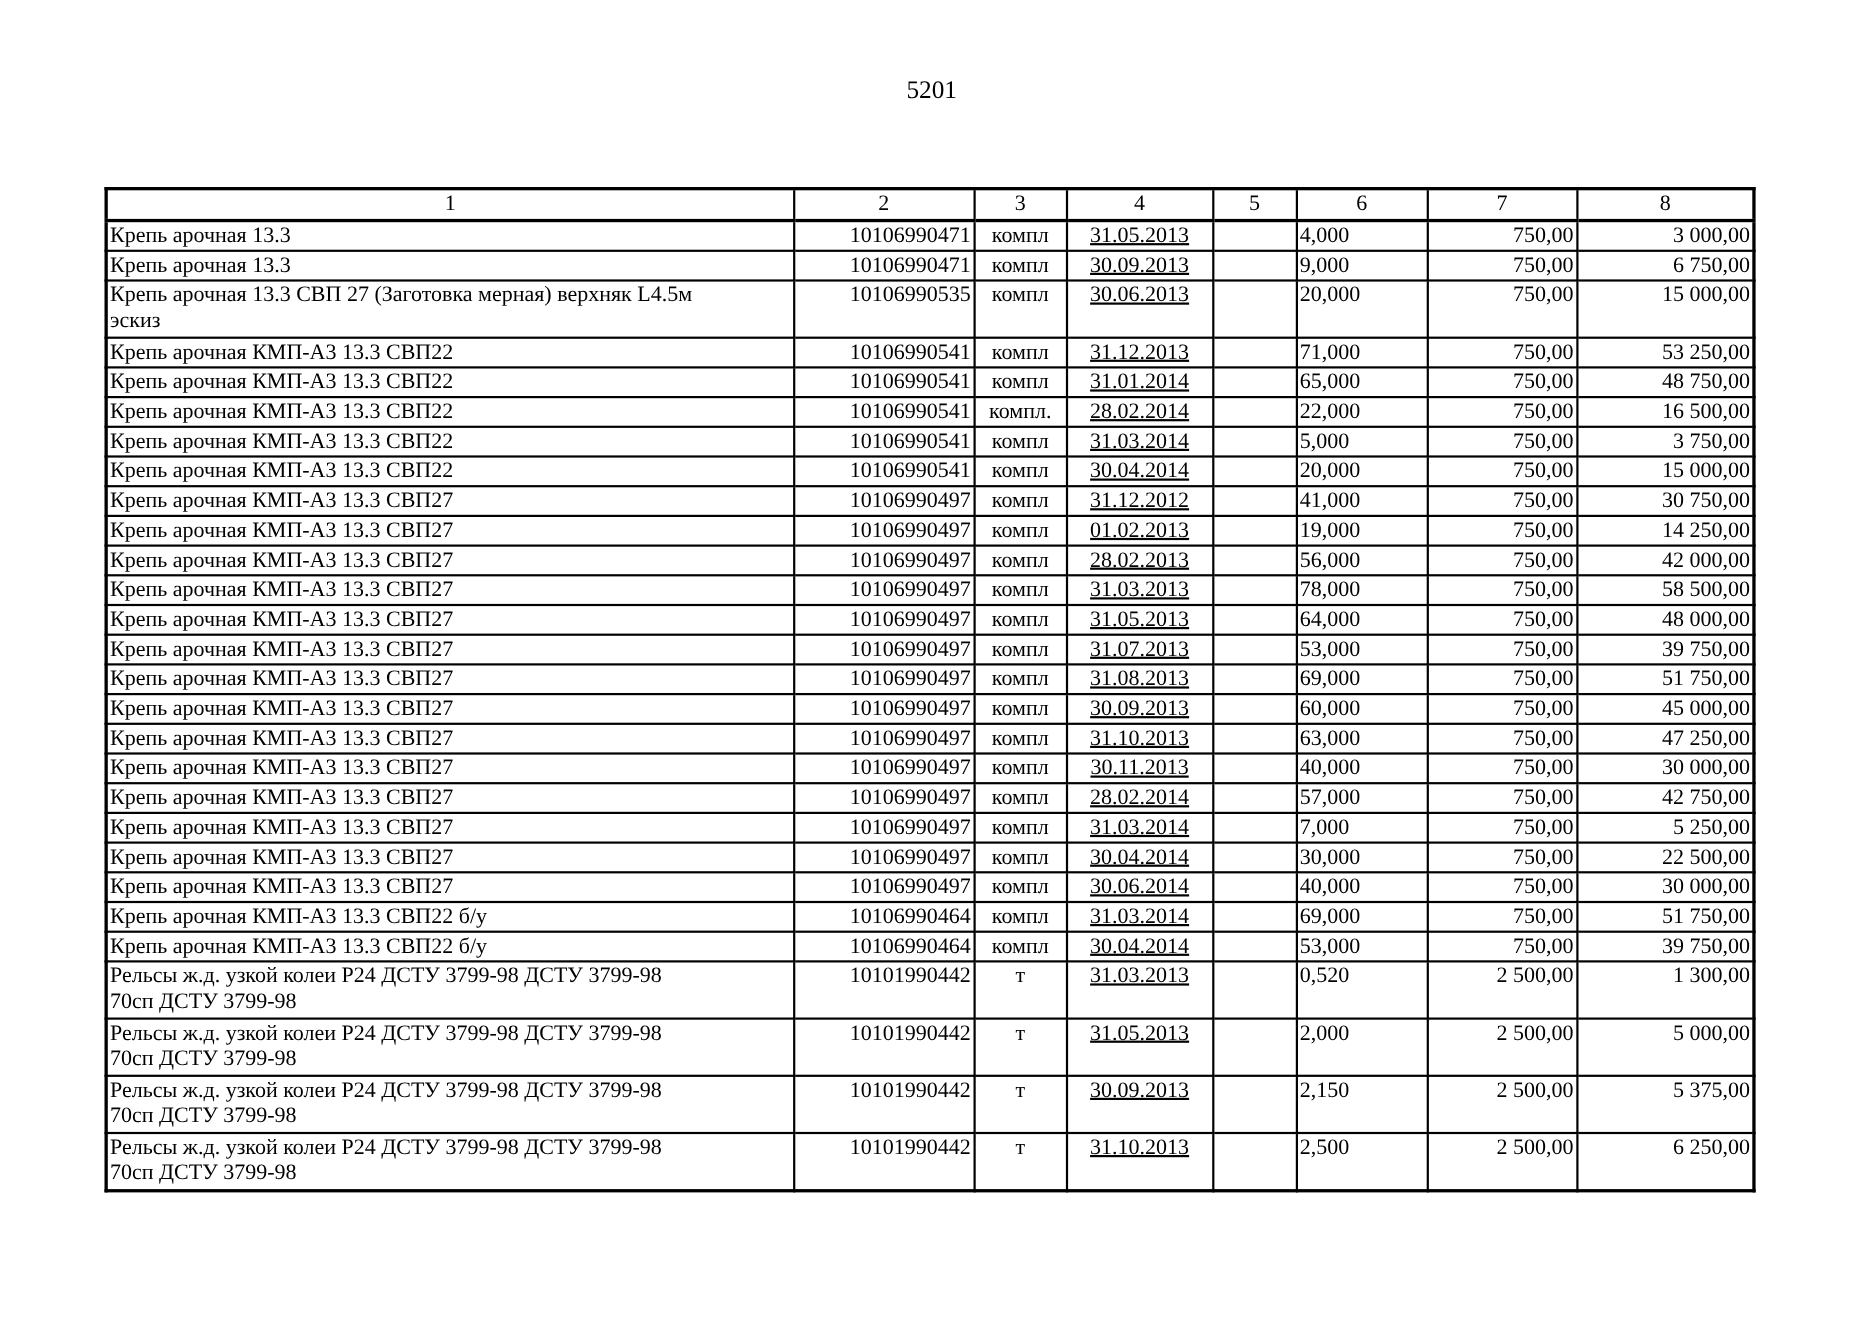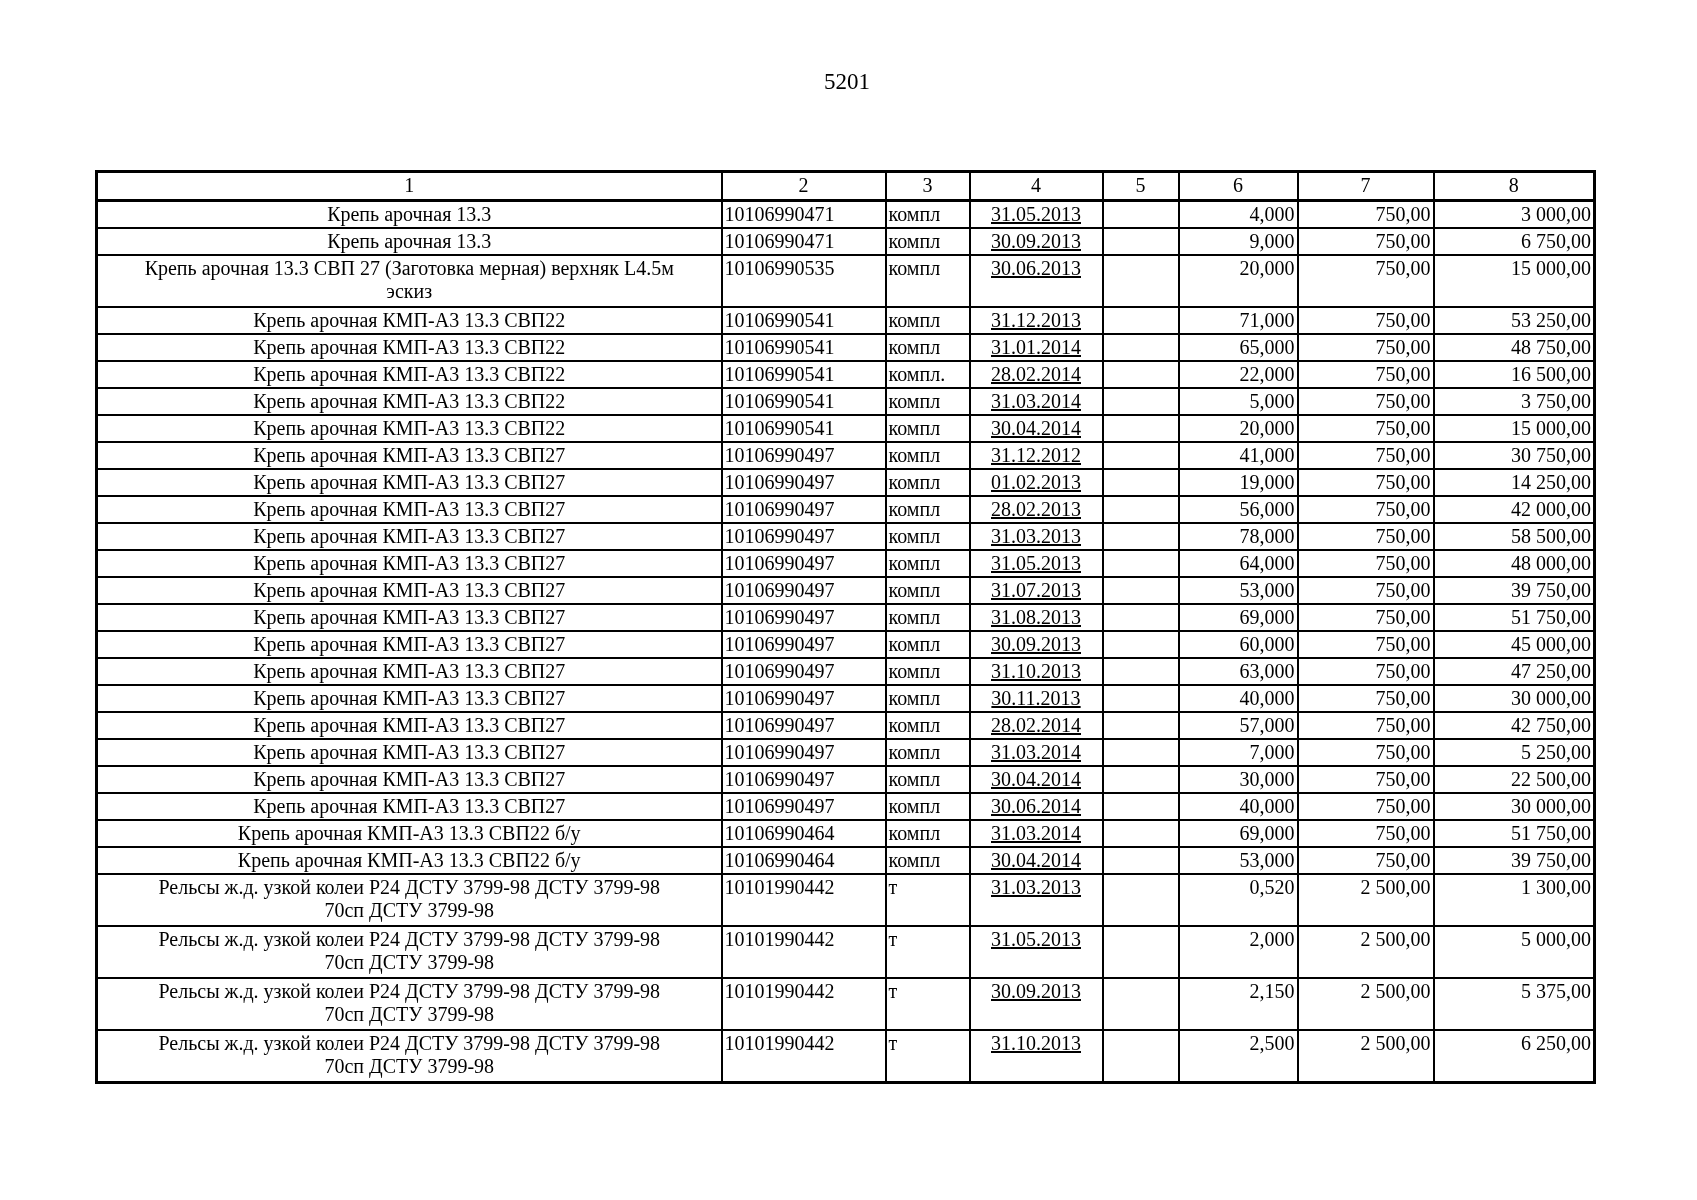--- a/index.html
+++ b/index.html
@@ -38,31 +38,31 @@
     vertical-align:top;
     font-weight:normal;
     overflow:hidden;
   }
   table.inv thead th{
     text-align:center;
     height:24px;
     border-bottom:3px solid #000;
   }
   td.name{
-    text-align:center;
+    text-align:left;
     padding-left:9px;
     padding-right:4px;
     white-space:pre-line;
     margin-left:36px;
   }
-  td.code{text-align:left;}
-  td.unit{text-align:left;font-size:17px;line-height:23px;}
+  td.code{text-align:right;}
+  td.unit{text-align:center;font-size:17px;line-height:23px;}
   td.date{text-align:center;text-decoration:underline;}
   td.c5{}
-  td.qty{text-align:right;padding-right:26px;}
+  td.qty{text-align:left;padding-right:26px;}
   td.price{text-align:right;padding-right:28px;}
   td.total{text-align:right;padding-right:34px;}
 </style>
 </head>
 <body>
 
 <div class="page">
 
   <div class="page-number">5201</div>
 

